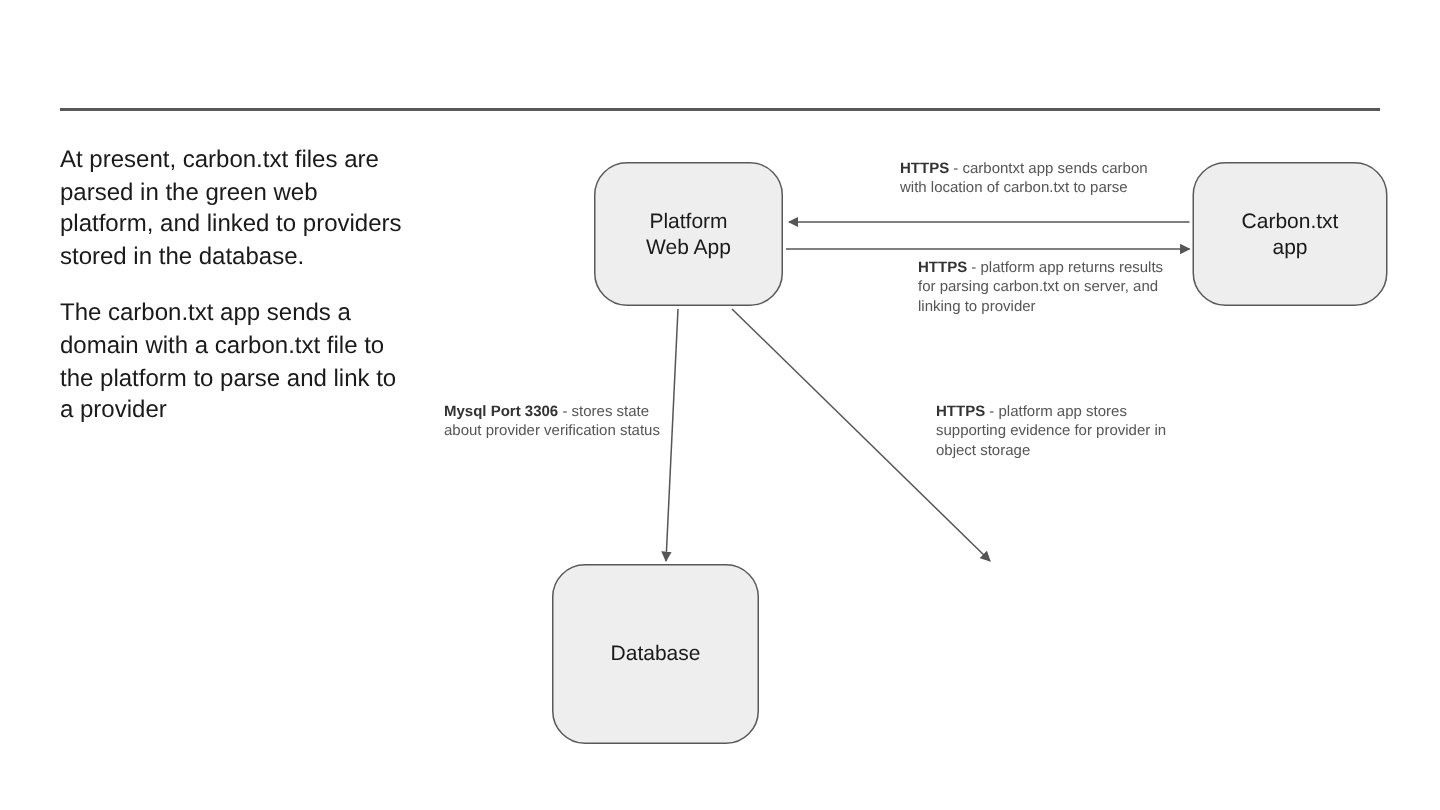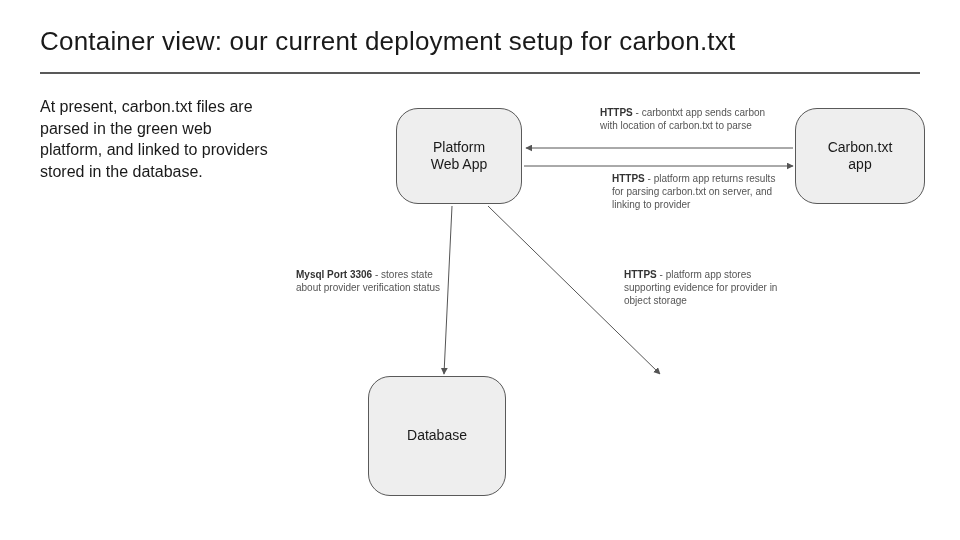--- a/index.html
+++ b/index.html
@@ -10,25 +10,25 @@
   .body-text p{margin:0 0 16px 0}
   .node{position:absolute;background:#eeeeee;border:1px solid #595959;border-radius:22px;display:flex;align-items:center;justify-content:center;text-align:center;font-size:14px;line-height:1.25;padding:4px 24px;box-sizing:border-box}
   .lbl{position:absolute;font-size:10px;line-height:1.3;color:#555}
   .lbl b{color:#333;font-weight:700}
   svg.arrows{position:absolute;left:0;top:0;width:960px;height:540px;pointer-events:none}
 </style>
 </head>
 <body>
 <div class="slide">
 
-  <div class="title">Container view: our current deployment setup for carbon.txt</div>
   <div class="hr"></div>
 
   <div class="body-text">
     <p>At present, carbon.txt files are parsed in the green web platform, and linked to providers stored in the database.</p>
+    <p>The carbon.txt app sends a domain with a carbon.txt file to the platform to parse and link to a provider</p>
   </div>
 
   <div class="node" style="left:396px;top:108px;width:126px;height:96px">
     <span>Platform<br>Web App</span>
   </div>
 
   <div class="node" style="left:795px;top:108px;width:130px;height:96px">
     <span>Carbon.txt<br>app</span>
   </div>
 

